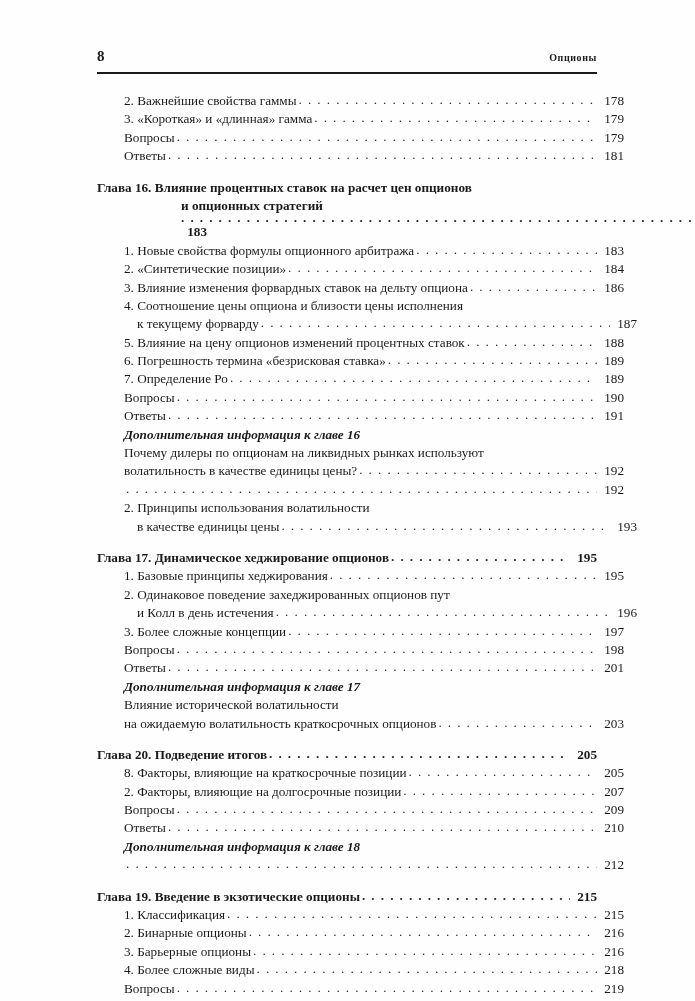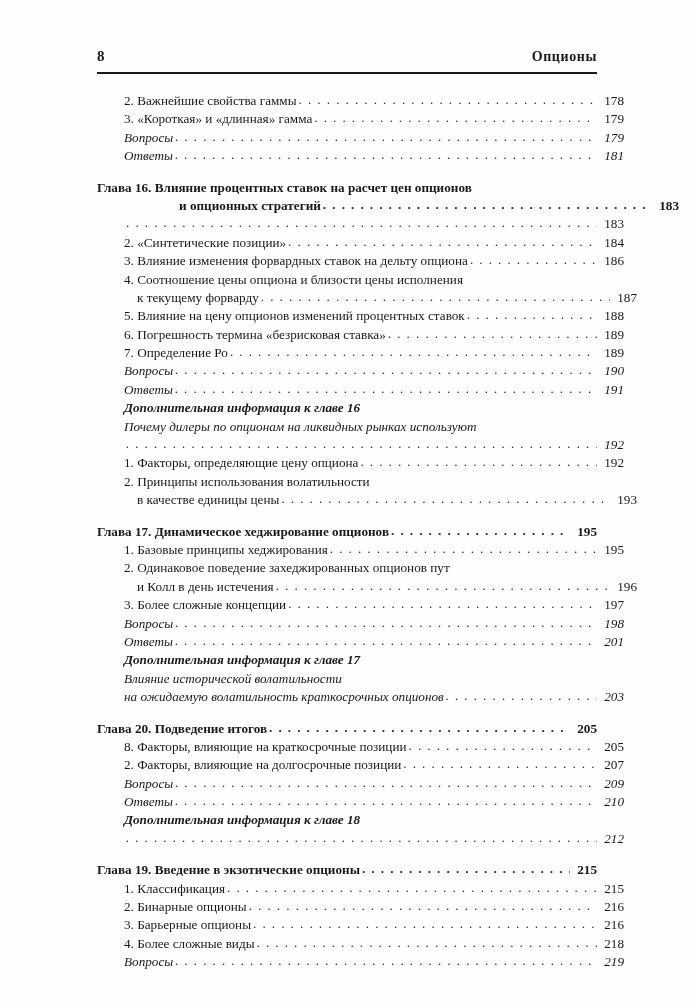--- a/index.html
+++ b/index.html
@@ -31,21 +31,21 @@
     display: flex;
     align-items: baseline;
     justify-content: space-between;
   }
   .folio {
     font-size: 15px;
     font-weight: bold;
     letter-spacing: 0.2px;
   }
   .head-title {
-    font-size: 14px;
+    font-size: 10px;
     font-weight: bold;
     letter-spacing: 0.6px;
   }
   .head-rule {
     position: absolute;
     left: 97px;
     top: 72px;
     width: 500px;
     height: 2px;
     background: #1a1a1a;
@@ -84,27 +84,27 @@
     flex: 0 0 auto;
     text-align: right;
     min-width: 26px;
   }
   .row.noleader .leader { visibility: hidden; }
 
   
   .lvl-item   { padding-left: 27px; }
   .lvl-item2  { padding-left: 40px; }
   .lvl-chap   { padding-left: 0px; }
-  .lvl-chapc  { padding-left: 82px; }
+  .lvl-chapc  { padding-left: 82px; flex-direction: column; }
   .lvl-extra  { padding-left: 27px; }
 
   
   .s-plain  { font-weight: normal; font-style: normal; }
   .s-bold   { font-weight: bold;   font-style: normal; justify-content: flex-end; }
-  .s-ital   { font-weight: normal; font-style: italic; }
+  .s-ital   { font-weight: normal; }
   .s-bi     { font-weight: bold;   font-style: italic; }
 
   .s-bold .pg, .s-bi .pg { font-weight: bold; }
 
   .rowbox { margin-bottom: 5.2px; }
 </style>
 </head>
 <body>
 
 <div class="page">
@@ -143,20 +143,21 @@
         <div class="row rowbox s-bold lvl-chap noleader">
           <span class="txt">Глава 16.  Влияние процентных ставок на расчет цен опционов</span>
           <span class="leader">. . . . . . . . . . . . . . . . . . . . . . . . . . . . . . . . . . . . . . . . . . . . . . . . . . . . . . . . . . . . . . . . . . . . . . . . . . . . . . . . . . . . . . . . . . . . . . . . . . . . . . . . . . . . . . . . . . . . . . . . . . . . . . . . . . . . . . . . . . . . . . . . . . . . . . . . . . . . . . . </span>
         </div>
         <div class="row rowbox s-bold lvl-chapc">
           <span class="txt">и опционных стратегий</span>
           <span class="leader">. . . . . . . . . . . . . . . . . . . . . . . . . . . . . . . . . . . . . . . . . . . . . . . . . . . . . . . . . . . . . . . . . . . . . . . . . . . . . . . . . . . . . . . . . . . . . . . . . . . . . . . . . . . . . . . . . . . . . . . . . . . . . . . . . . . . . . . . . . . . . . . . . . . . . . . . . . . . . . . </span>
           <span class="pg">183</span>
         </div>
         <div class="row rowbox s-plain lvl-item">
+          <span class="txt">1. Новые свойства формулы опционного арбитража</span>
           <span class="leader">. . . . . . . . . . . . . . . . . . . . . . . . . . . . . . . . . . . . . . . . . . . . . . . . . . . . . . . . . . . . . . . . . . . . . . . . . . . . . . . . . . . . . . . . . . . . . . . . . . . . . . . . . . . . . . . . . . . . . . . . . . . . . . . . . . . . . . . . . . . . . . . . . . . . . . . . . . . . . . . </span>
           <span class="pg">183</span>
         </div>
         <div class="row rowbox s-plain lvl-item">
           <span class="txt">2. «Синтетические позиции»</span>
           <span class="leader">. . . . . . . . . . . . . . . . . . . . . . . . . . . . . . . . . . . . . . . . . . . . . . . . . . . . . . . . . . . . . . . . . . . . . . . . . . . . . . . . . . . . . . . . . . . . . . . . . . . . . . . . . . . . . . . . . . . . . . . . . . . . . . . . . . . . . . . . . . . . . . . . . . . . . . . . . . . . . . . </span>
           <span class="pg">184</span>
         </div>
         <div class="row rowbox s-plain lvl-item">
           <span class="txt">3. Влияние изменения форвардных ставок на дельту опциона</span>
@@ -199,25 +200,25 @@
         </div>
         <div class="row rowbox s-bi lvl-extra noleader">
           <span class="txt">Дополнительная информация к главе 16</span>
           <span class="leader">. . . . . . . . . . . . . . . . . . . . . . . . . . . . . . . . . . . . . . . . . . . . . . . . . . . . . . . . . . . . . . . . . . . . . . . . . . . . . . . . . . . . . . . . . . . . . . . . . . . . . . . . . . . . . . . . . . . . . . . . . . . . . . . . . . . . . . . . . . . . . . . . . . . . . . . . . . . . . . . </span>
         </div>
         <div class="row rowbox s-ital lvl-extra noleader">
           <span class="txt">Почему дилеры по опционам на ликвидных рынках используют</span>
           <span class="leader">. . . . . . . . . . . . . . . . . . . . . . . . . . . . . . . . . . . . . . . . . . . . . . . . . . . . . . . . . . . . . . . . . . . . . . . . . . . . . . . . . . . . . . . . . . . . . . . . . . . . . . . . . . . . . . . . . . . . . . . . . . . . . . . . . . . . . . . . . . . . . . . . . . . . . . . . . . . . . . . </span>
         </div>
         <div class="row rowbox s-ital lvl-extra">
+          <span class="txt">волатильность в качестве единицы цены?</span>
           <span class="leader">. . . . . . . . . . . . . . . . . . . . . . . . . . . . . . . . . . . . . . . . . . . . . . . . . . . . . . . . . . . . . . . . . . . . . . . . . . . . . . . . . . . . . . . . . . . . . . . . . . . . . . . . . . . . . . . . . . . . . . . . . . . . . . . . . . . . . . . . . . . . . . . . . . . . . . . . . . . . . . . </span>
           <span class="pg">192</span>
         </div>
         <div class="row rowbox s-plain lvl-item">
-          <span class="txt">1. Факторы, определяющие цену опциона</span>
           <span class="leader">. . . . . . . . . . . . . . . . . . . . . . . . . . . . . . . . . . . . . . . . . . . . . . . . . . . . . . . . . . . . . . . . . . . . . . . . . . . . . . . . . . . . . . . . . . . . . . . . . . . . . . . . . . . . . . . . . . . . . . . . . . . . . . . . . . . . . . . . . . . . . . . . . . . . . . . . . . . . . . . </span>
           <span class="pg">192</span>
         </div>
         <div class="row rowbox s-plain lvl-item noleader">
           <span class="txt">2. Принципы использования волатильности</span>
           <span class="leader">. . . . . . . . . . . . . . . . . . . . . . . . . . . . . . . . . . . . . . . . . . . . . . . . . . . . . . . . . . . . . . . . . . . . . . . . . . . . . . . . . . . . . . . . . . . . . . . . . . . . . . . . . . . . . . . . . . . . . . . . . . . . . . . . . . . . . . . . . . . . . . . . . . . . . . . . . . . . . . . </span>
         </div>
         <div class="row rowbox s-plain lvl-item2">
           <span class="txt">в качестве единицы цены</span>
           <span class="leader">. . . . . . . . . . . . . . . . . . . . . . . . . . . . . . . . . . . . . . . . . . . . . . . . . . . . . . . . . . . . . . . . . . . . . . . . . . . . . . . . . . . . . . . . . . . . . . . . . . . . . . . . . . . . . . . . . . . . . . . . . . . . . . . . . . . . . . . . . . . . . . . . . . . . . . . . . . . . . . . </span>

